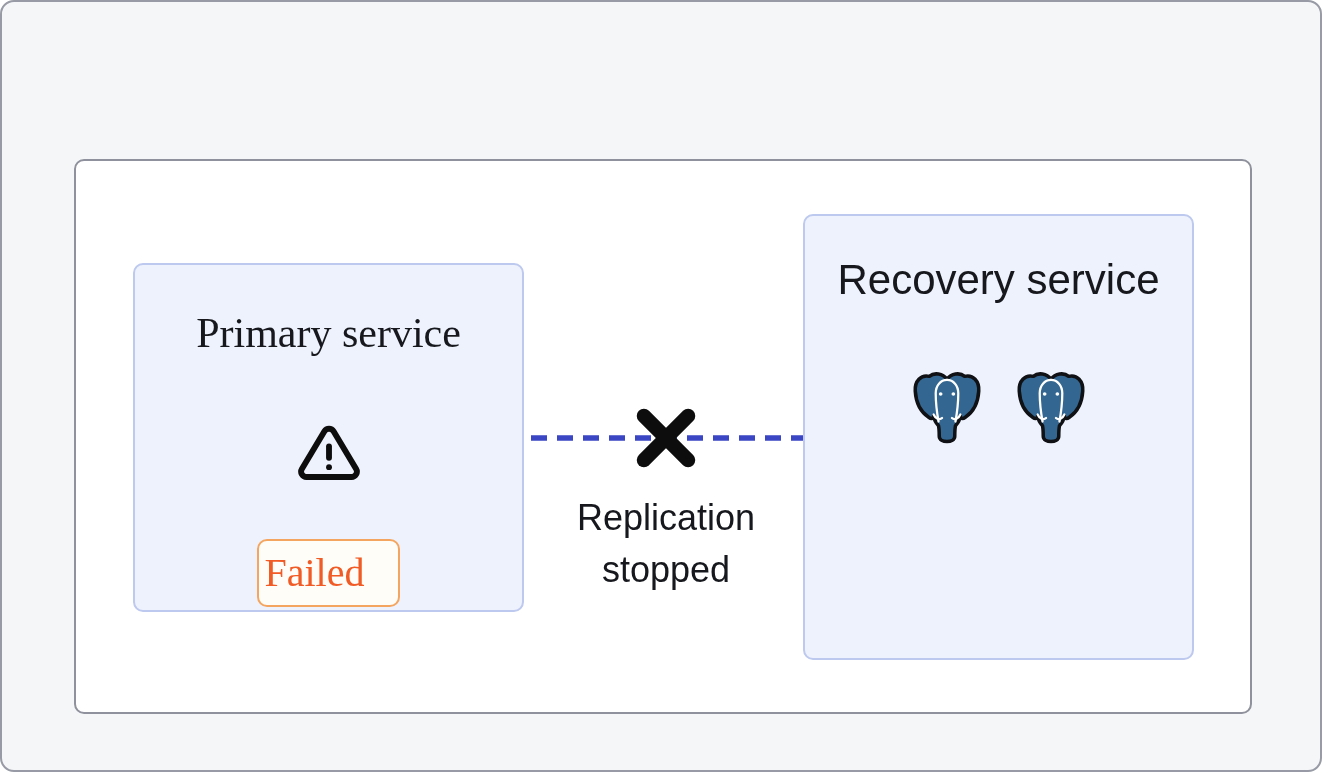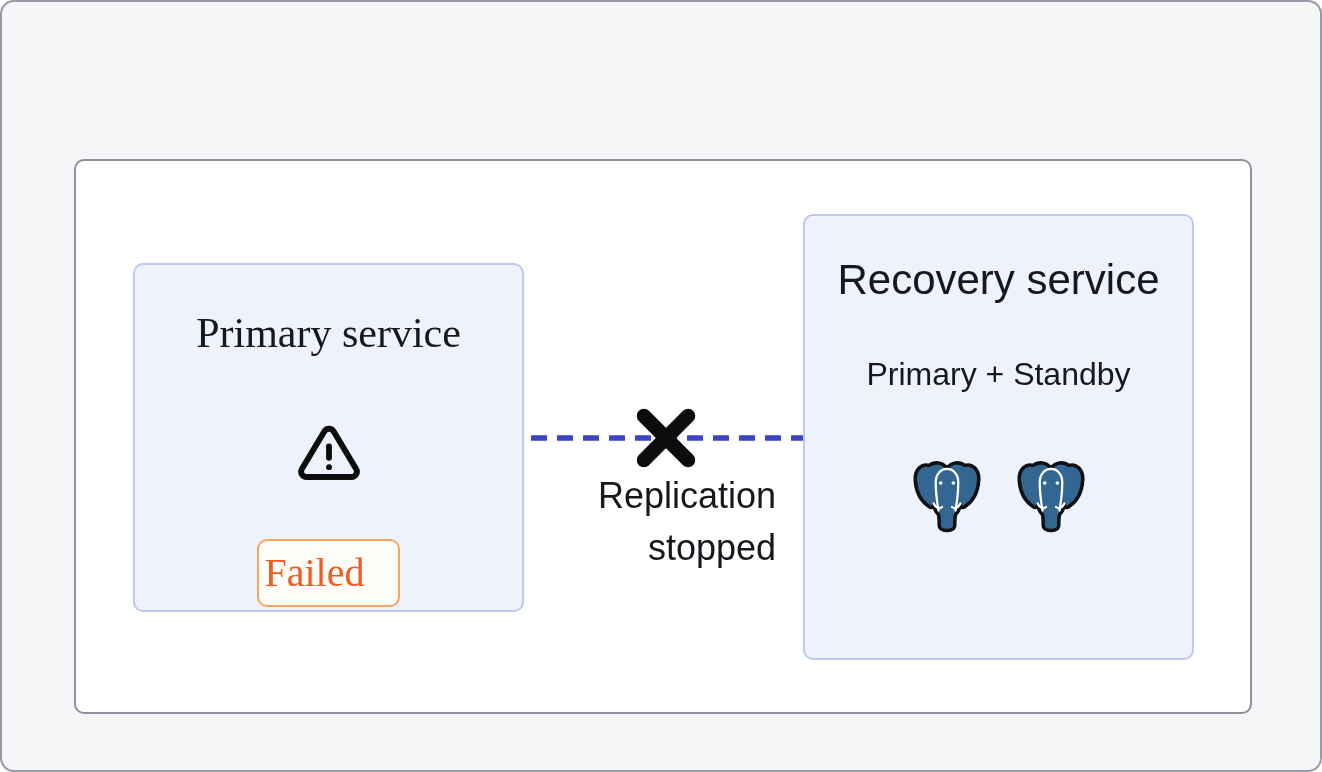--- a/index.html
+++ b/index.html
@@ -131,23 +131,23 @@
   }
   .x-icon path {
     fill: none;
     stroke: var(--x_mark);
     stroke-width: 4.4;
     stroke-linecap: round;
   }
 
   .connector-label {
     position: absolute;
-    left: 480px; top: 309px;
+    left: 480px; top: 331px;
     width: 220px;
-    text-align: right;
+    text-align: center;
     font-size: 36px;
     line-height: 1.45;
     color: var(--text_dark);
   }
 </style>
 </head>
 <body>
 
 <div class="page">
 
@@ -168,21 +168,20 @@
       <line x1="0" y1="8" x2="275" y2="8"></line>
     </svg>
     <svg class="x-icon" viewBox="0 0 24 24" aria-hidden="true">
       <path d="M5.2 5.2 18.8 18.8"></path>
       <path d="M18.8 5.2 5.2 18.8"></path>
     </svg>
     <div class="connector-label">Replication stopped</div>
 
     <section class="card recovery-card">
       <div class="card-title">Recovery service</div>
-      <div class="card-subtitle">Primary + Standby</div>
 
       <div class="elephant-row">
         <svg class="pg-icon" viewBox="0 0 100 112" aria-hidden="true">
           <path class="pg-body" d="M50,13 C56,5 68,3 75,9 C87,6 96,16 95,30 C94,46 88,59 76,67 C72,70 69,69 69,65 C68,72 65,76 62,79 C61,84 61,90 61,94 C61,104 39,104 39,94 C39,90 39,84 38,79 C35,76 32,72 31,65 C31,69 28,70 24,67 C12,59 6,46 5,30 C4,16 13,6 25,9 C32,3 44,5 50,13 Z"></path>
           <path class="pg-line" d="M50,14 C41,14 34,22 34,33 C34,47 36,62 38,73"></path>
           <path class="pg-line" d="M50,14 C59,14 66,22 66,33 C66,47 64,62 62,73"></path>
           <path class="pg-line" d="M31,63 C34,70 40,71 43,68"></path>
           <path class="pg-line" d="M69,63 C66,70 60,71 57,68"></path>
           <circle class="pg-eye" cx="41" cy="34" r="2.6"></circle>
           <circle class="pg-eye" cx="59" cy="34" r="2.6"></circle>

